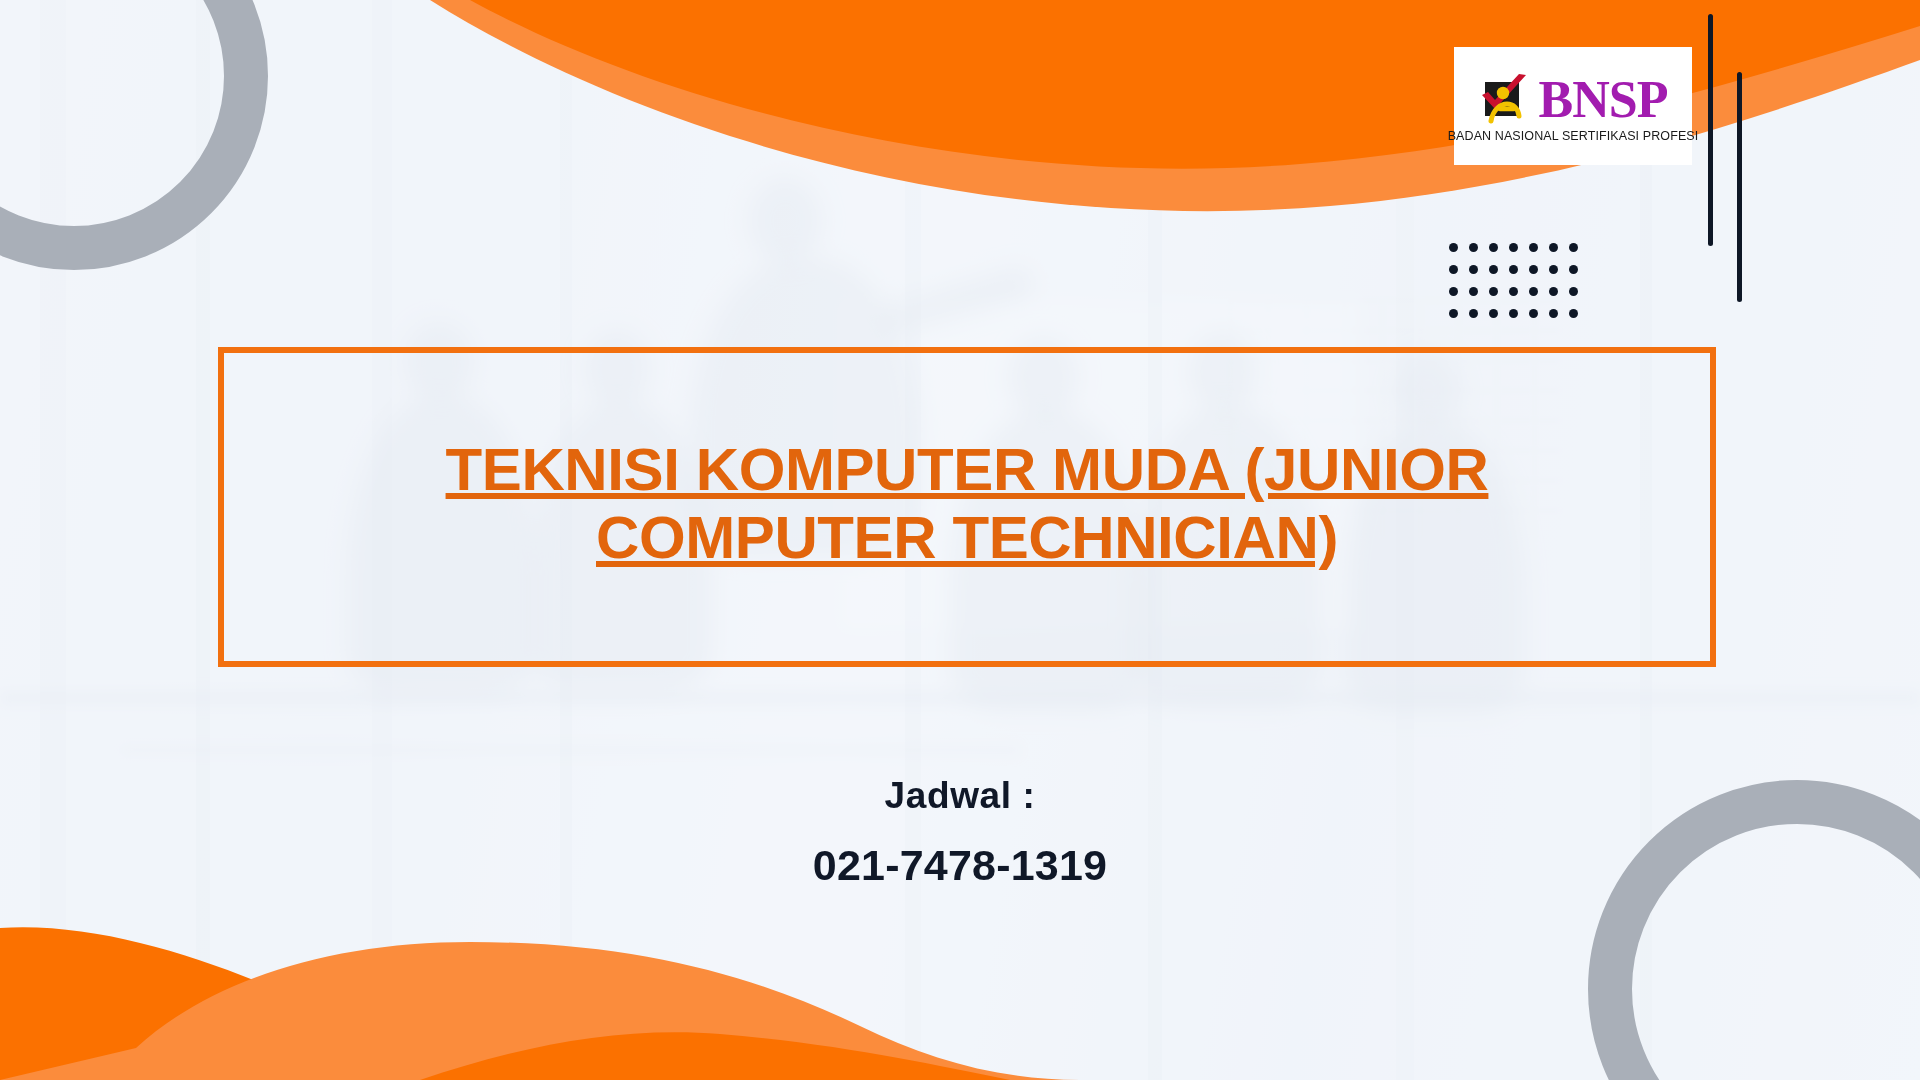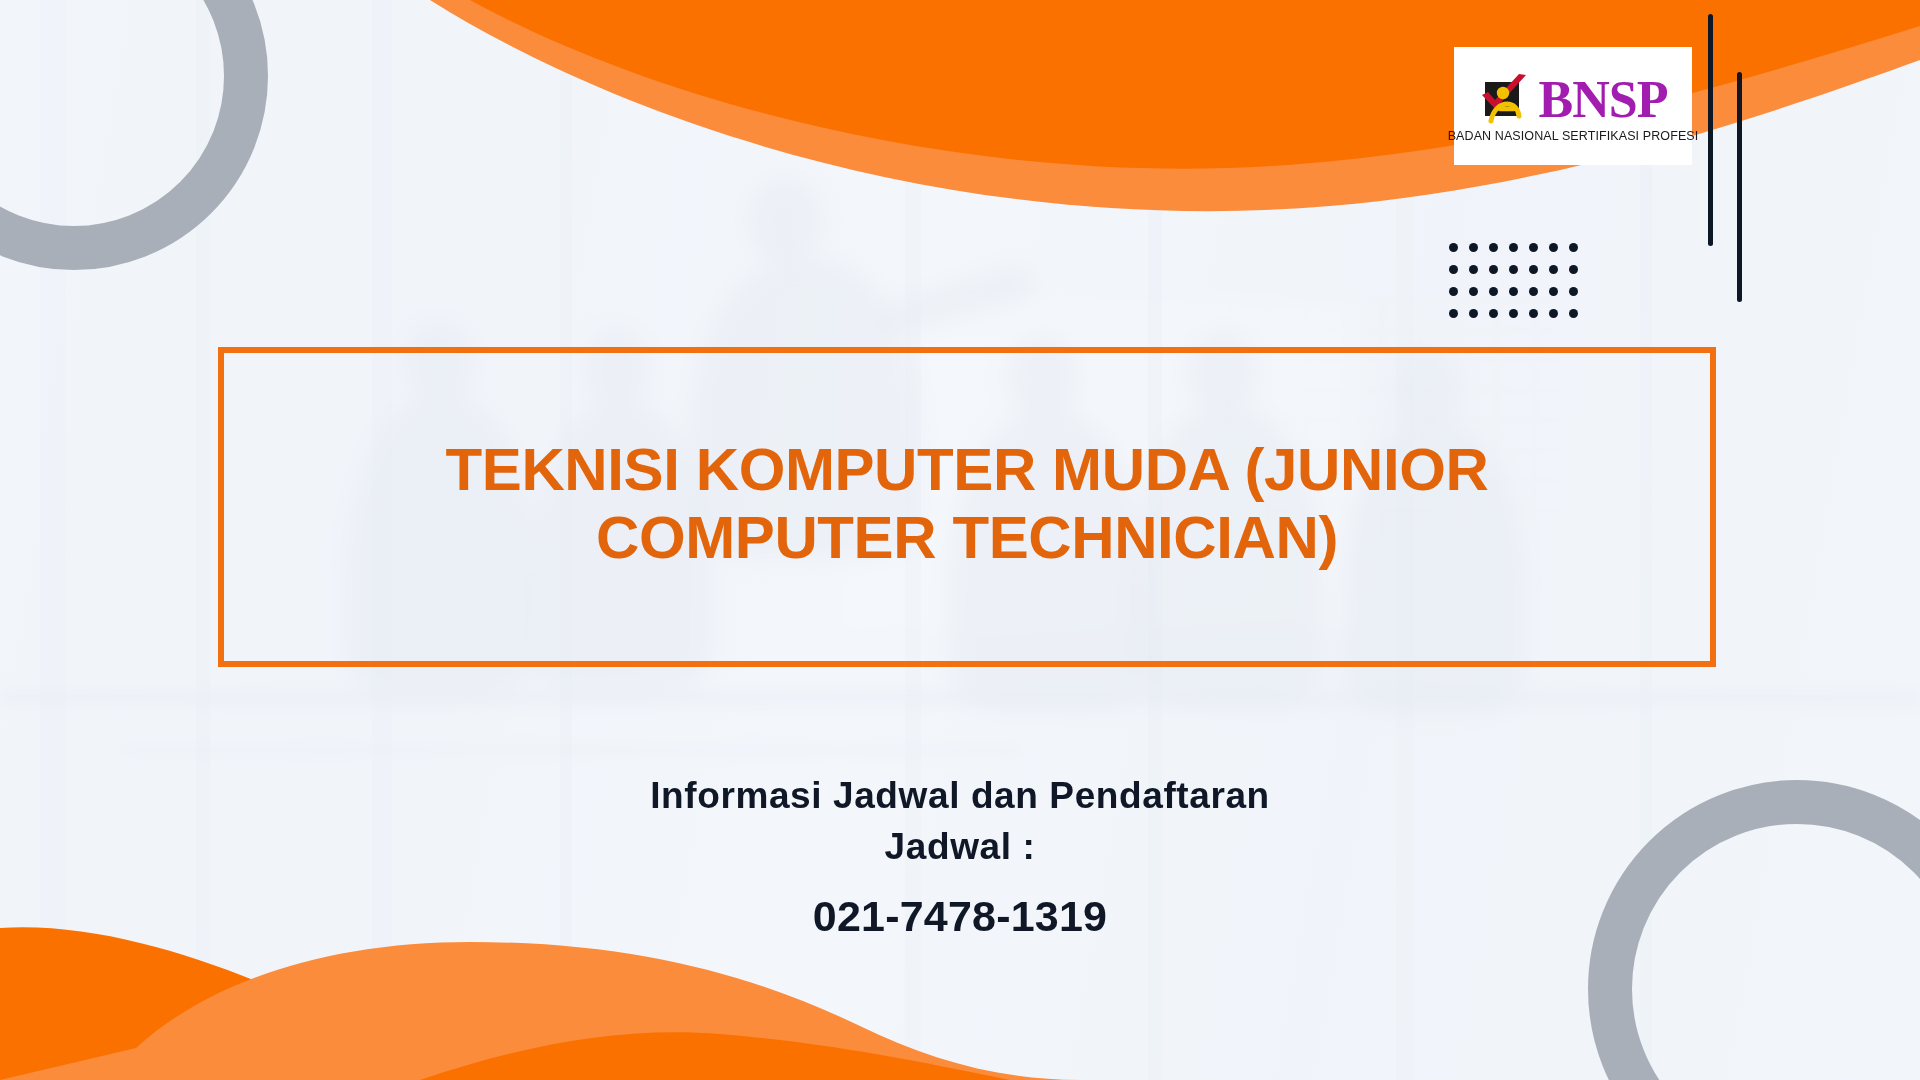--- a/index.html
+++ b/index.html
@@ -187,20 +187,21 @@
     font-family: "Liberation Sans", sans-serif;
     font-weight: 700;
     font-size: 60px;
     line-height: 1.13;
     letter-spacing: -0.4px;
     color: #E2650C;
     text-align: center;
     text-transform: uppercase;
     width: 1330px;
     margin-top: -6px;
+    text-decoration: underline;
   }
 
   
   .contact {
     position: absolute;
     left: 0;
     right: 0;
     top: 770px;
     text-align: center;
     color: #101828;
@@ -339,18 +340,17 @@
       <span class="logo-word">BNSP</span>
     </div>
     <div class="logo-sub">BADAN NASIONAL SERTIFIKASI PROFESI</div>
   </div>
 
   <div class="title-frame">
     <div class="title-text">TEKNISI KOMPUTER MUDA (JUNIOR COMPUTER TECHNICIAN)</div>
   </div>
 
   <div class="contact">
-    <div class="contact-line">Informasi Jadwal dan Pendaftaran</div>
     <div class="contact-line">Jadwal :</div>
     <div class="contact-phone">021-7478-1319</div>
   </div>
 
 </div>
 
 </body></html>

